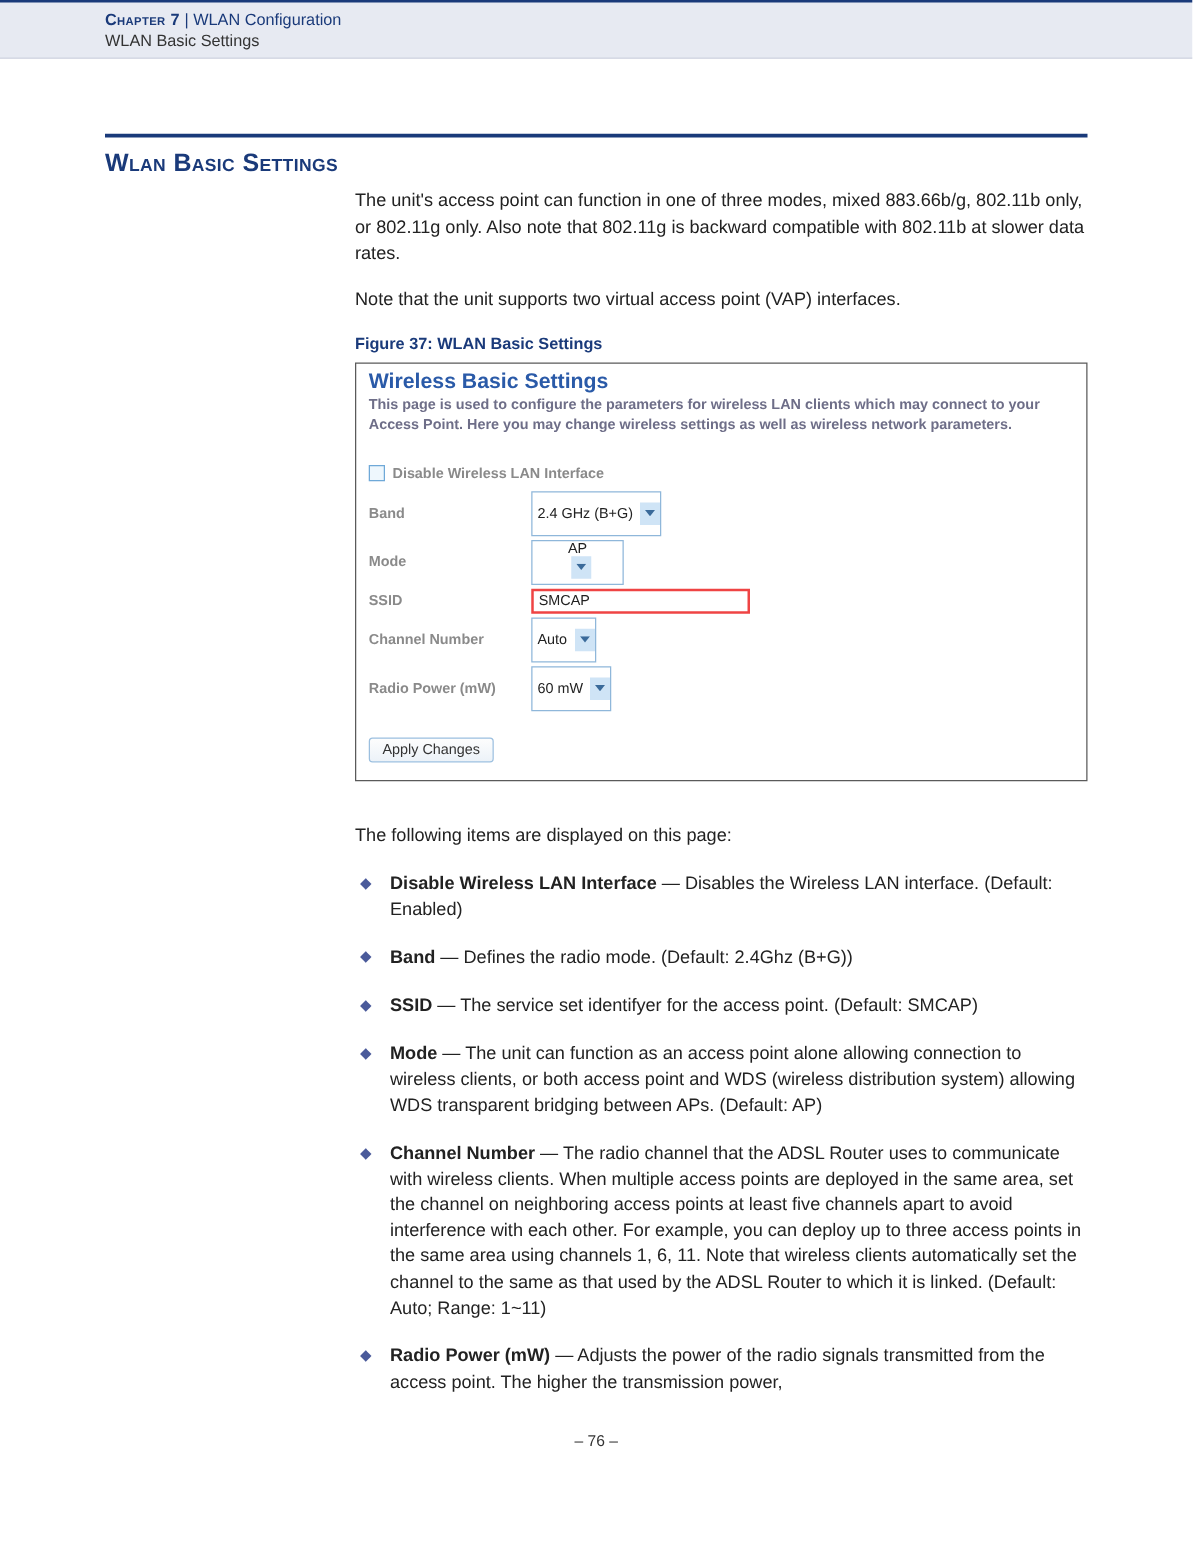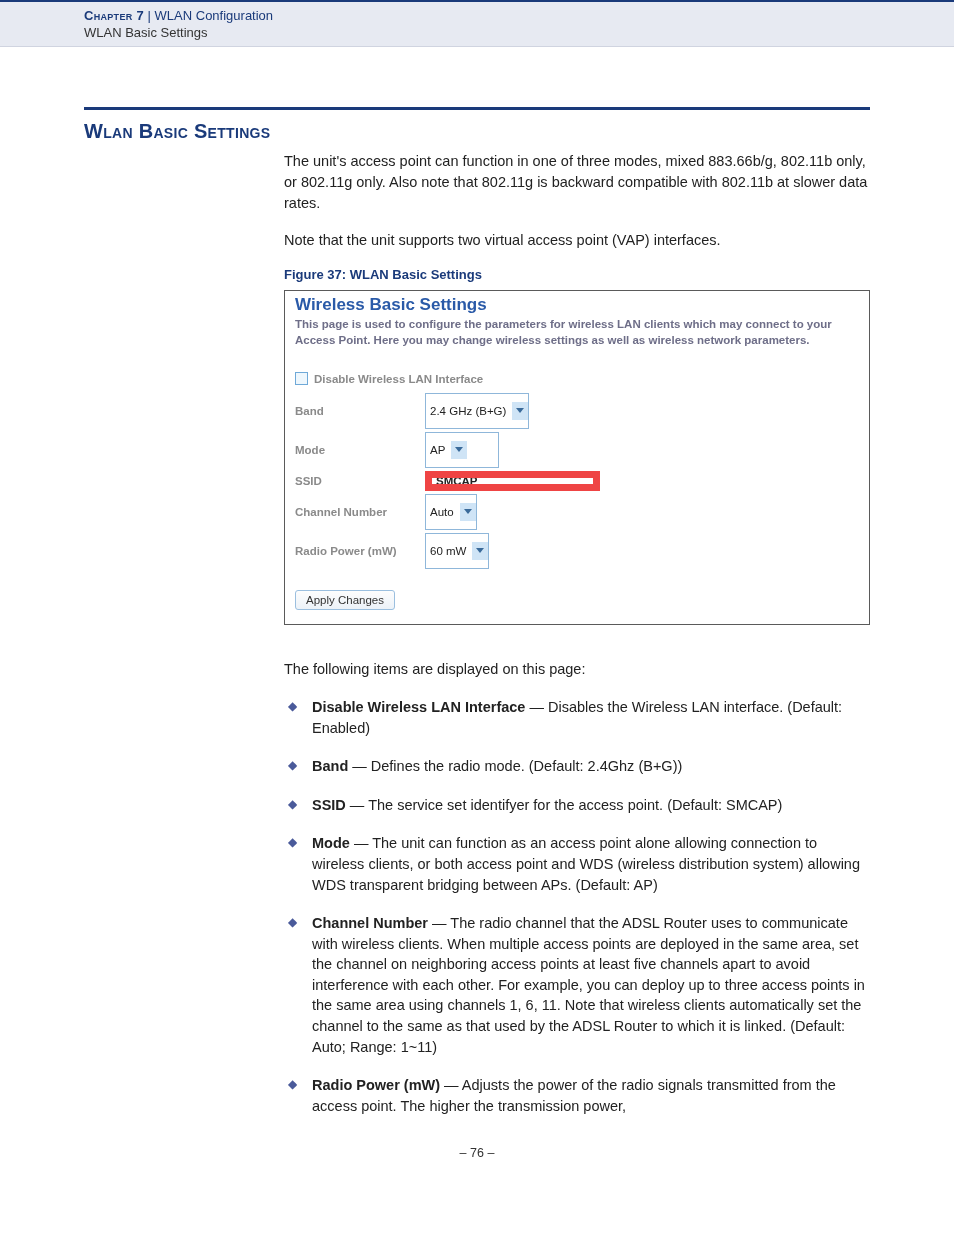--- a/index.html
+++ b/index.html
@@ -121,29 +121,28 @@
   }
   .selectish .sel-text { padding-right: 4px; }
   .selectish .sel-arrow {
     width: 16px; height: 18px;
     background: #cfe4f6;
     display: flex; align-items: center; justify-content: center;
     margin-left: 2px;
   }
   .selectish .sel-arrow svg { display:block; }
   .inputish {
-    border: 7px solid #ef4444;
+    border: 2px solid #ef4444;
     background: #fff;
     font-family: Tahoma, Verdana, sans-serif;
     font-size: 11.5px;
     height: 20px;
     padding: 1px 4px;
     width: 175px;
     color: #222;
-    font-weight: bold;
   }
   .btn {
     display: inline-block;
     border: 1px solid #9bbfdf;
     border-radius: 3px;
     background: linear-gradient(#fdfdfd,#ecf2f8);
     font-family: Tahoma, Verdana, sans-serif;
     font-size: 11.5px;
     padding: 3px 10px;
     margin-top: 18px;
@@ -223,21 +222,21 @@
           <span class="sel-arrow">
               <svg width="8" height="6">
                 <polygon points="0,0 8,0 4,5" fill="#3a6a9a"></polygon>
               </svg>
             </span>
         </span>
       </div>
 
       <div class="form-row">
         <span class="form-label">Mode</span>
-        <span class="selectish" style="min-width:74px;">
+        <span class="selectish" style="min-width:74px;flex-direction:column;">
           <span class="sel-text">AP</span>
           <span class="sel-arrow">
               <svg width="8" height="6">
                 <polygon points="0,0 8,0 4,5" fill="#3a6a9a"></polygon>
               </svg>
             </span>
         </span>
       </div>
 
       <div class="form-row">

